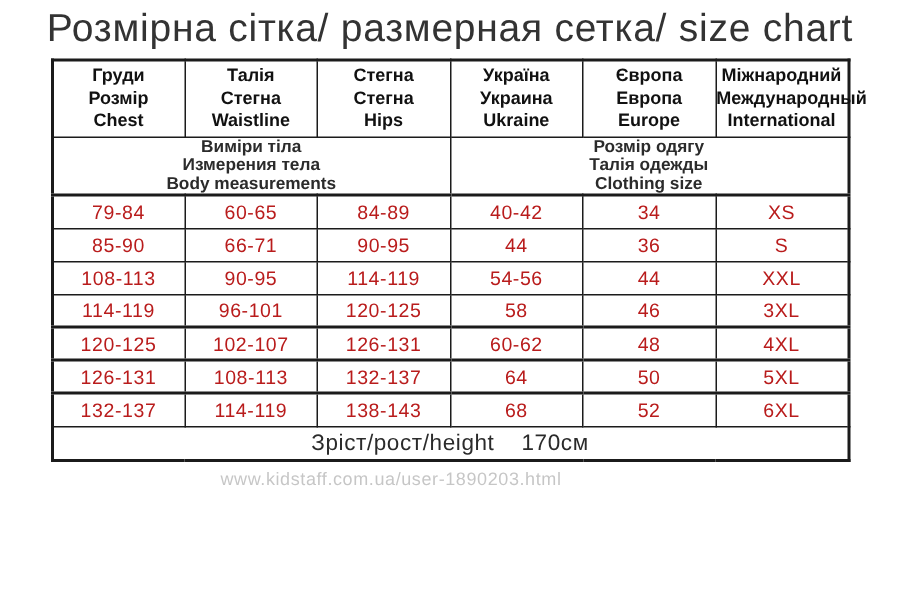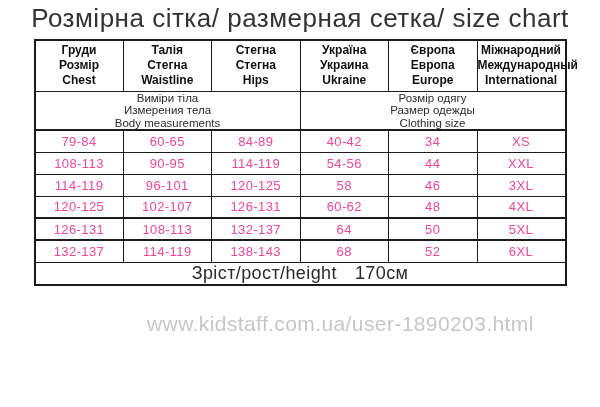--- a/index.html
+++ b/index.html
@@ -51,45 +51,45 @@
     height: 51px;
     font-size: 12px;
     line-height: 15px;
     font-weight: bold;
     color: #111111;
   }
   tr.subheader-row th {
     height: 39px;
     font-size: 11.5px;
     line-height: 12.5px;
-    font-weight: normal;
+    font-weight: bold;
     color: #2b2b2b;
     border-bottom-width: 2px;
   }
   tbody td {
     height: 22px;
     font-size: 13px;
-    color: #ec4899;
+    color: #b91c1c;
     letter-spacing: 0.4px;
   }
   
   tbody tr:nth-child(n+5):nth-child(-n+8) td { border-top-width: 2px; }
   tfoot td {
     height: 23px;
-    font-size: 18px;
+    font-size: 15px;
     letter-spacing: 0.4px;
     color: #2b2b2b;
     border-top-width: 2px;
   }
   .footer-value { margin-left: 18px; }
   .watermark {
     position: absolute;
     left: 147px;
     top: 312px;
-    font-size: 21px;
+    font-size: 12px;
     letter-spacing: 0.4px;
     color: var(--watermark-color);
     opacity: 0.85;
     white-space: nowrap;
     pointer-events: none;
     z-index: 5;
   }
 </style>
 </head>
 <body>
@@ -133,33 +133,41 @@
         </th>
       </tr>
       <tr class="subheader-row">
         <th colspan="3">
           <div>Виміри тіла</div>
           <div>Измерения тела</div>
           <div>Body measurements</div>
         </th>
         <th colspan="3">
           <div>Розмір одягу</div>
-          <div>Размер одежды</div>
+          <div>Талія одежды</div>
           <div>Clothing size</div>
         </th>
       </tr>
     </thead>
     <tbody>
         <tr>
           <td>79-84</td>
           <td>60-65</td>
           <td>84-89</td>
           <td>40-42</td>
           <td>34</td>
           <td>XS</td>
+        </tr>
+        <tr>
+          <td>85-90</td>
+          <td>66-71</td>
+          <td>90-95</td>
+          <td>44</td>
+          <td>36</td>
+          <td>S</td>
         </tr>
         <tr>
           <td>108-113</td>
           <td>90-95</td>
           <td>114-119</td>
           <td>54-56</td>
           <td>44</td>
           <td>XXL</td>
         </tr>
         <tr>

